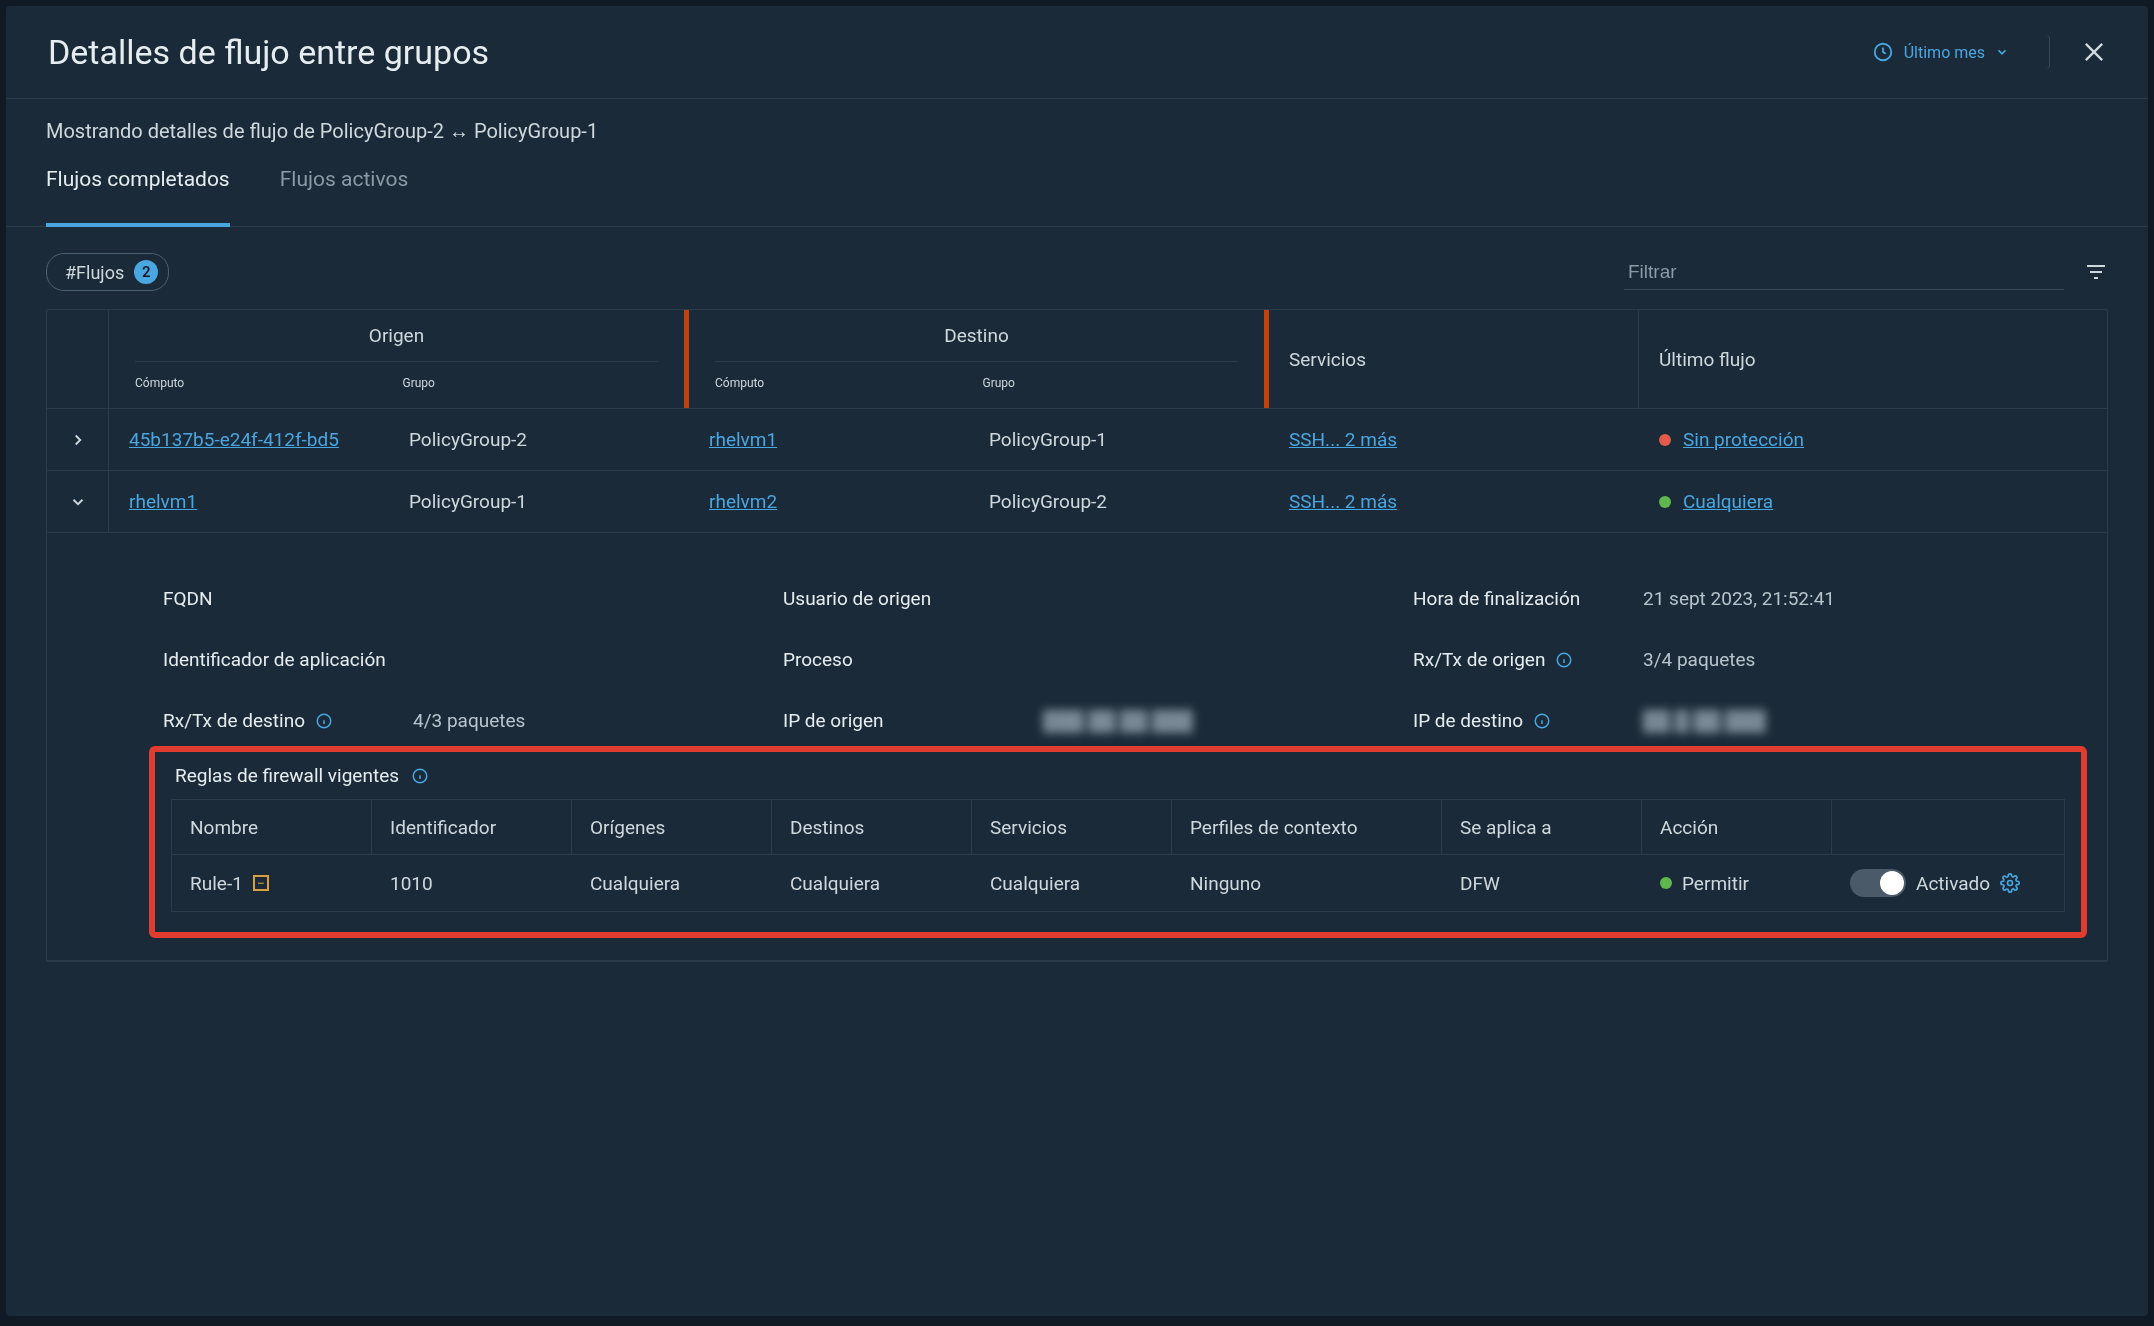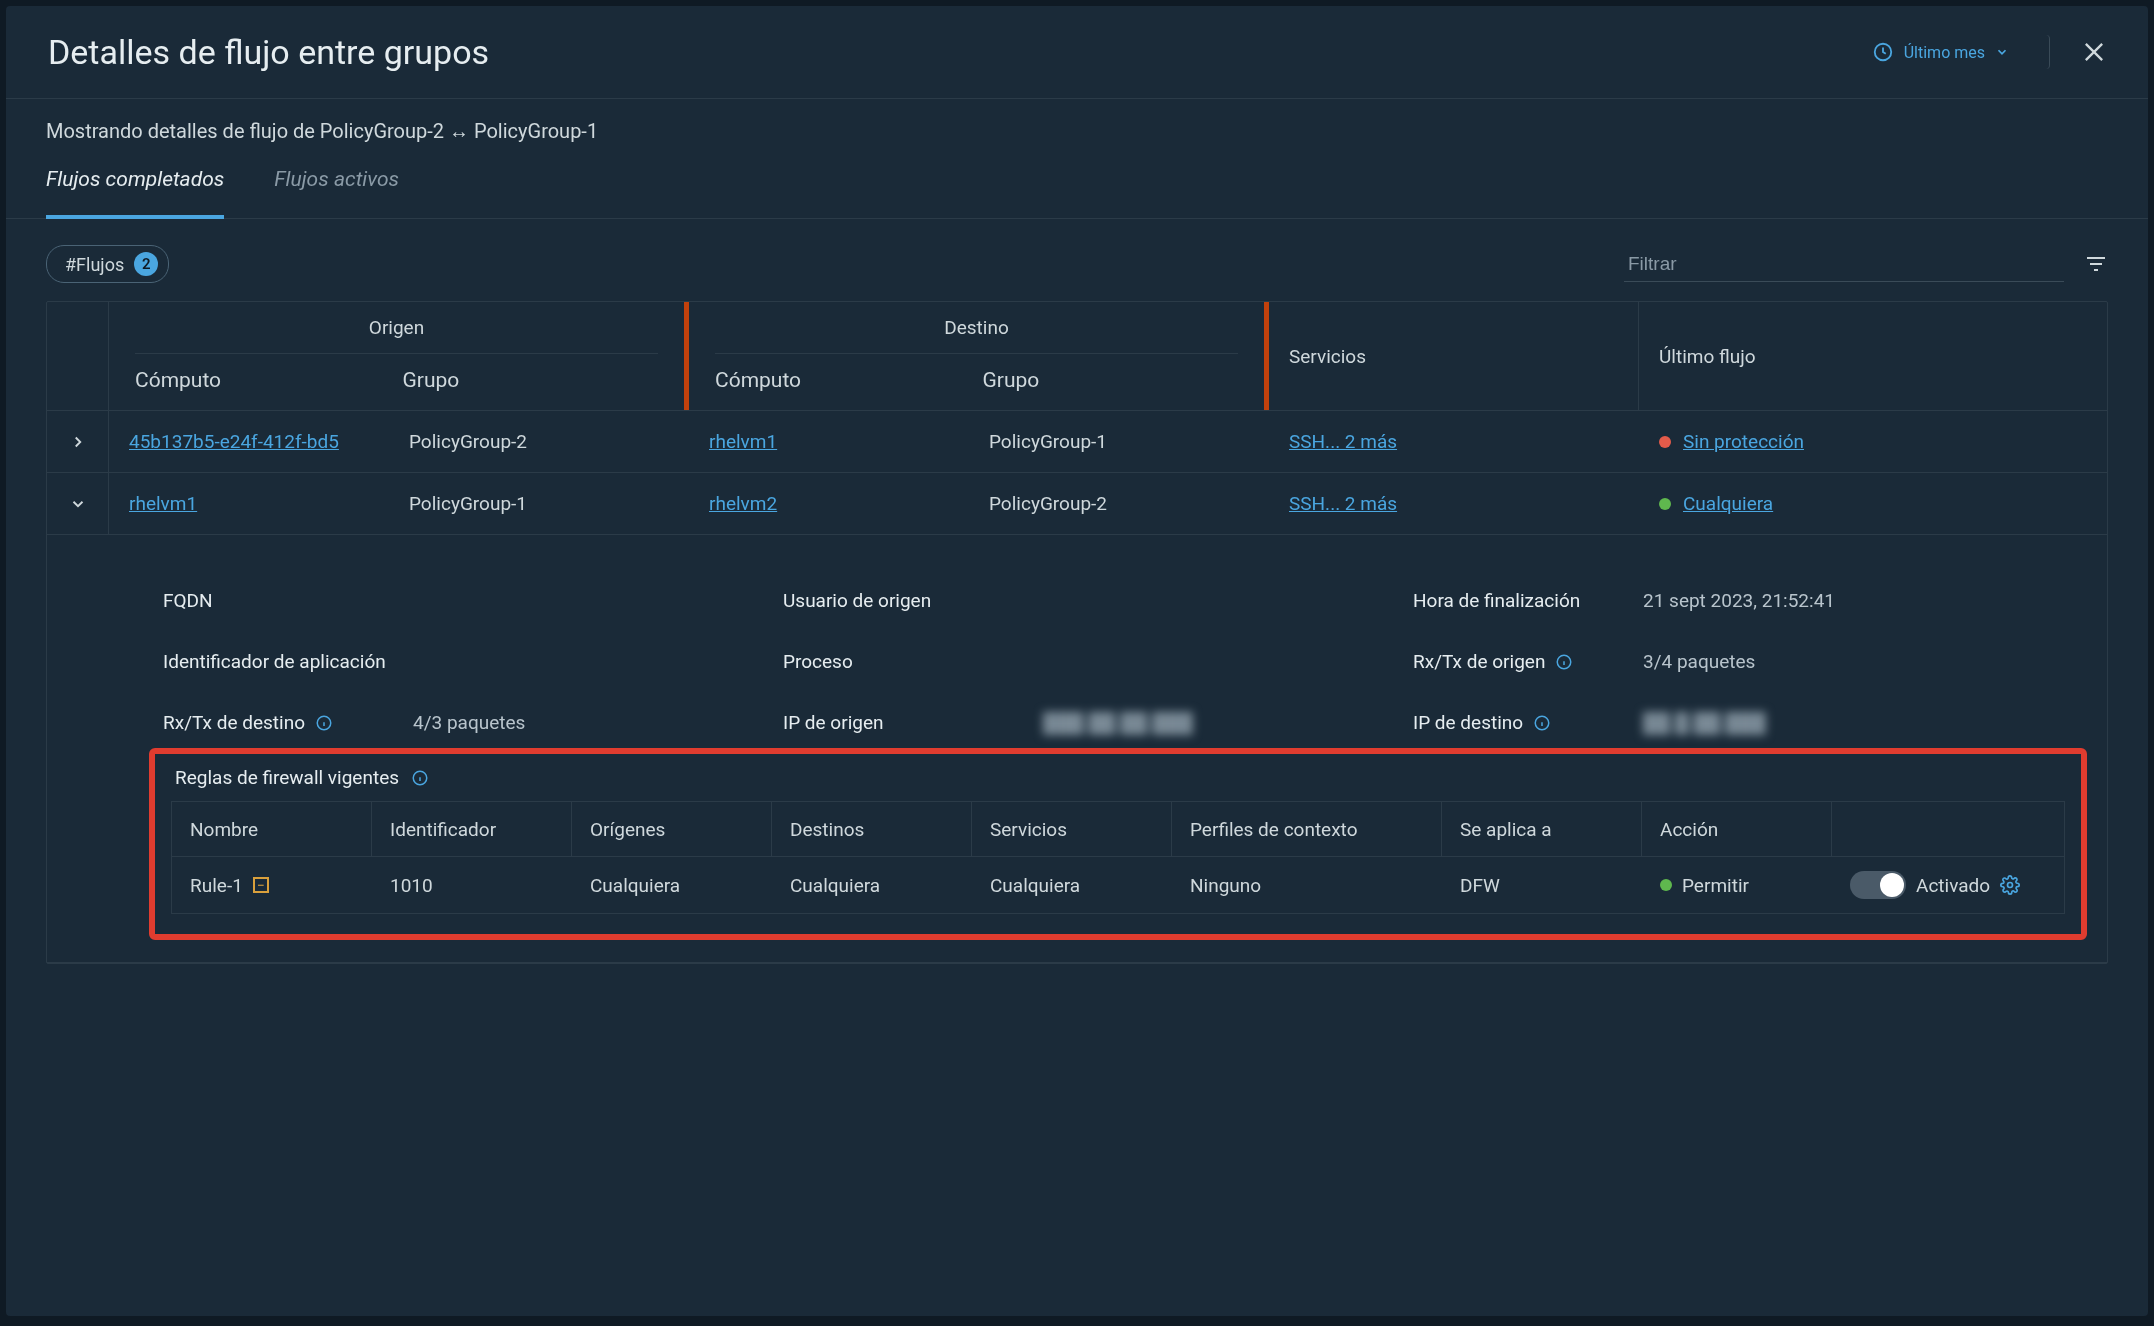--- a/index.html
+++ b/index.html
@@ -59,25 +59,24 @@
     font-size: 20px;
   }
   
   .tabs {
     display: flex;
     gap: 50px;
     padding: 24px 40px 0 40px;
     border-bottom: 1px solid #2b3b48;
   }
   .tab {
-    padding-bottom: 24px;
+    padding-bottom: 32px;
     font-size: 21px;
     color: #8a9aa6;
     cursor: pointer;
-    font-style: italic;
   }
   .tab.active {
     color: #e6edf0;
     border-bottom: 4px solid #4aa6e0;
     margin-bottom: -1px;
   }
   
   .filter-bar {
     display: flex;
     align-items: center;
@@ -144,21 +143,21 @@
     padding-bottom: 14px;
     border-bottom: 1px solid #2b3b48;
     margin: 0 6px;
   }
   .th-sub {
     display: flex;
   }
   .th-sub > div {
     flex: 1;
     padding: 14px 6px 4px 6px;
-    font-size: 21px;
+    font-size: 12px;
     color: #cfd8dc;
   }
   .th-single {
     display: flex;
     align-items: center;
     font-size: 19px;
     color: #cfd8dc;
     padding: 14px 20px;
     border-right: 1px solid #2b3b48;
   }

